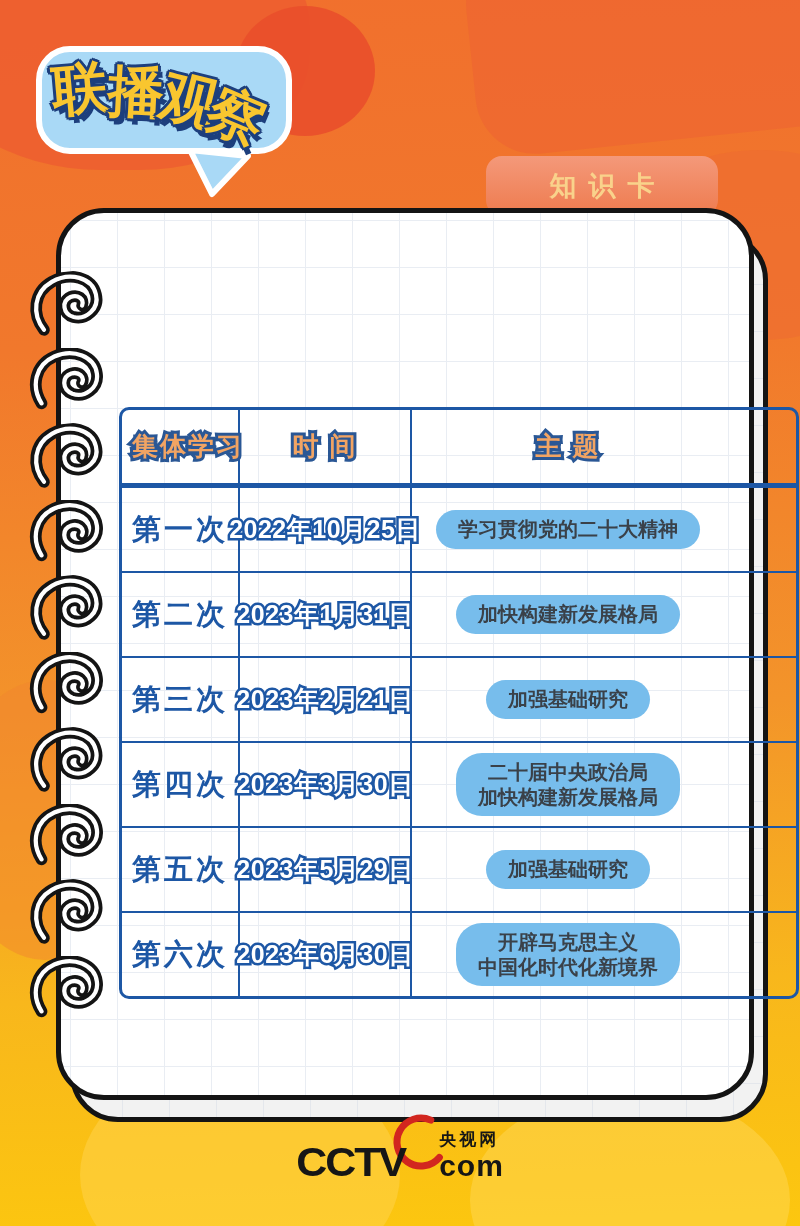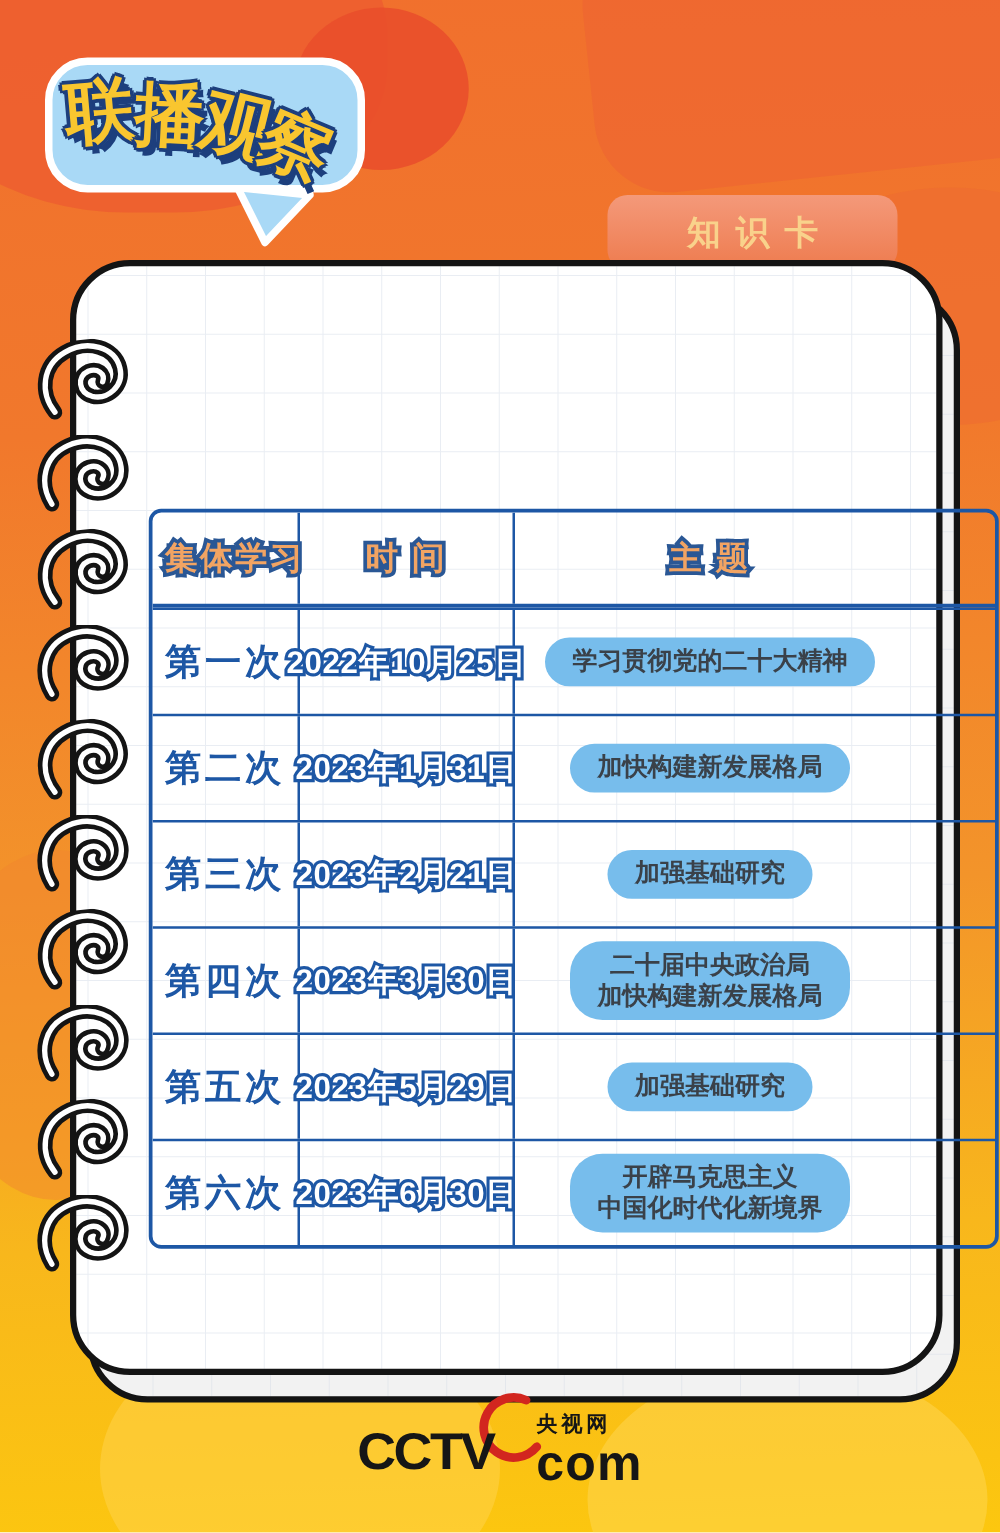--- a/index.html
+++ b/index.html
@@ -113,21 +113,21 @@
     position:absolute; left:0; top:1124px; width:100%; z-index:4;
     display:flex; justify-content:center;
   }
   .cctv-word{
     font-size:43px; font-weight:900; letter-spacing:-2px; color:#161616;
     transform:scaleY(.96); margin-top:14px;
   }
   .swoosh{ width:60px; height:60px; margin-left:-14px; margin-top:-12px; }
   .site-col{ display:flex; flex-direction:column; margin-left:-12px; margin-top:4px; }
   .site-cn{ font-size:17px; letter-spacing:3px; color:#161616; font-weight:700; }
-  .site-com{ font-size:40px; font-weight:700; color:#161616; line-height:1; margin-top:0px; letter-spacing:1px; }
+  .site-com{ font-size:30px; font-weight:700; color:#161616; line-height:1; margin-top:0px; letter-spacing:1px; }
 </style>
 </head>
 <body>
 
 <div class="stage">
 
   <div class="blob b1"></div>
   <div class="blob b2"></div>
   <div class="blob b4"></div>
   <div class="blob b5"></div>

